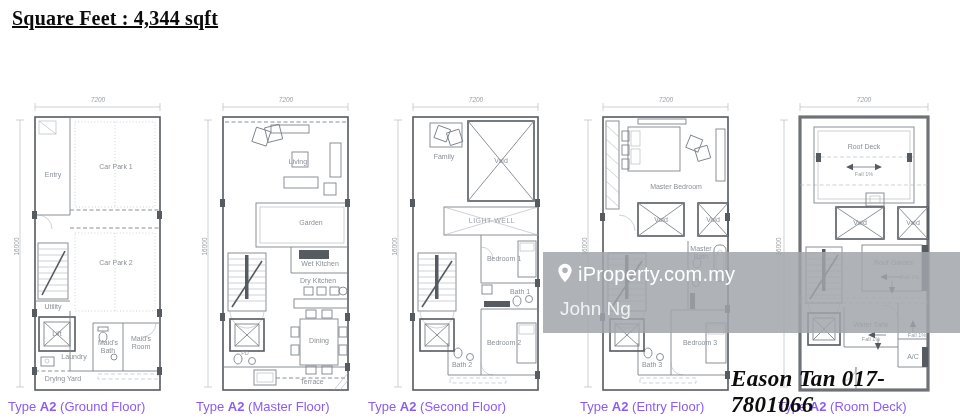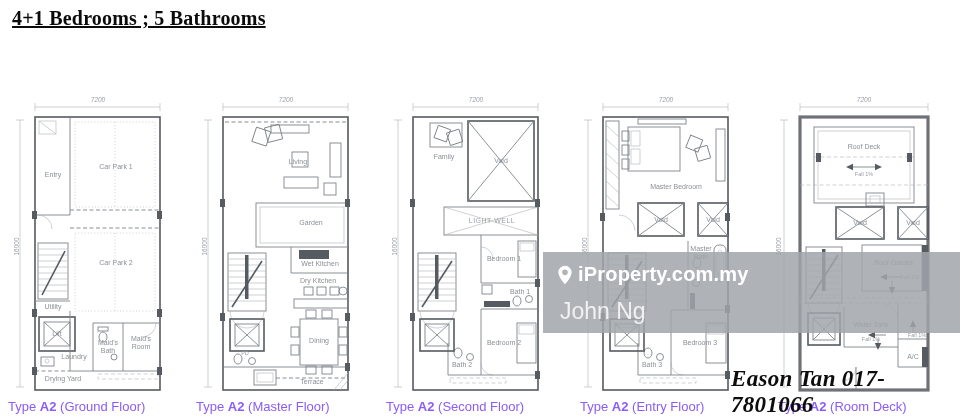--- a/index.html
+++ b/index.html
@@ -29,32 +29,32 @@
   .dash{stroke-dasharray:4 2.5;}
   .dot{stroke-dasharray:1 2.2;}
   .df{fill:#565b61;stroke:none;}
   
   .caption{position:absolute;top:399px;font:13px "Liberation Sans",sans-serif;color:#8b5cf6;
            text-align:left;z-index:2;}
   .caption .b{font-weight:bold;}
   
   .watermark{position:absolute;left:543px;top:252px;width:417px;height:81px;
              background:rgba(161,166,171,.85);z-index:5;}
-  .wm-brand{position:absolute;left:14px;top:11px;display:flex;align-items:center;gap:5px;
-            color:#fff;font-weight:bold;font-size:20px;letter-spacing:.2px;}
-  .wm-user{position:absolute;left:17px;top:46px;color:rgba(255,255,255,.82);font-size:23px;}
+  .wm-brand{position:absolute;left:14px;top:11px;display:flex;align-items:flex-start;gap:5px;
+            color:#fff;font-weight:normal;font-size:20px;letter-spacing:.2px;}
+  .wm-user{position:absolute;left:17px;top:46px;color:rgba(255,255,255,.82);font-size:19px;}
   
   .agent{position:absolute;left:731px;top:366px;z-index:6;font:bold italic 23px "Liberation Serif",serif;
          color:#0d0d0d;letter-spacing:.3px;}
 </style>
 </head>
 <body>
 
 <div class="hdr">
-  <div>4+1 Bedrooms ; 5 Bathrooms</div>
+  <div>Square Feet : 4,344 sqft</div>
 </div>
 
 <div class="plan" style="left:8px;width:178px;">
   <svg width="178" height="312" viewBox="0 0 178 312">
     <line class="l" x1="27" y1="12" x2="152" y2="12"></line>
       <line class="l" x1="27" y1="8" x2="27" y2="16"></line>
       <line class="l" x1="152" y1="8" x2="152" y2="16"></line>
     <line class="l" x1="12" y1="25" x2="12" y2="292"></line>
       <line class="l" x1="8" y1="25" x2="16" y2="25"></line>
       <line class="l" x1="8" y1="292" x2="16" y2="292"></line>
@@ -428,21 +428,21 @@
 <div class="caption" style="left:8px;width:178px;">
   <span>Type</span>
   <span class="b">A2</span>
   <span>(Ground Floor)</span>
 </div>
 <div class="caption" style="left:196px;width:190px;">
   <span>Type</span>
   <span class="b">A2</span>
   <span>(Master Floor)</span>
 </div>
-<div class="caption" style="left:386px;width:190px;">
+<div class="caption" style="left:368px;width:190px;">
   <span>Type</span>
   <span class="b">A2</span>
   <span>(Second Floor)</span>
 </div>
 <div class="caption" style="left:580px;width:190px;">
   <span>Type</span>
   <span class="b">A2</span>
   <span>(Entry Floor)</span>
 </div>
 <div class="caption" style="left:778px;width:185px;">

